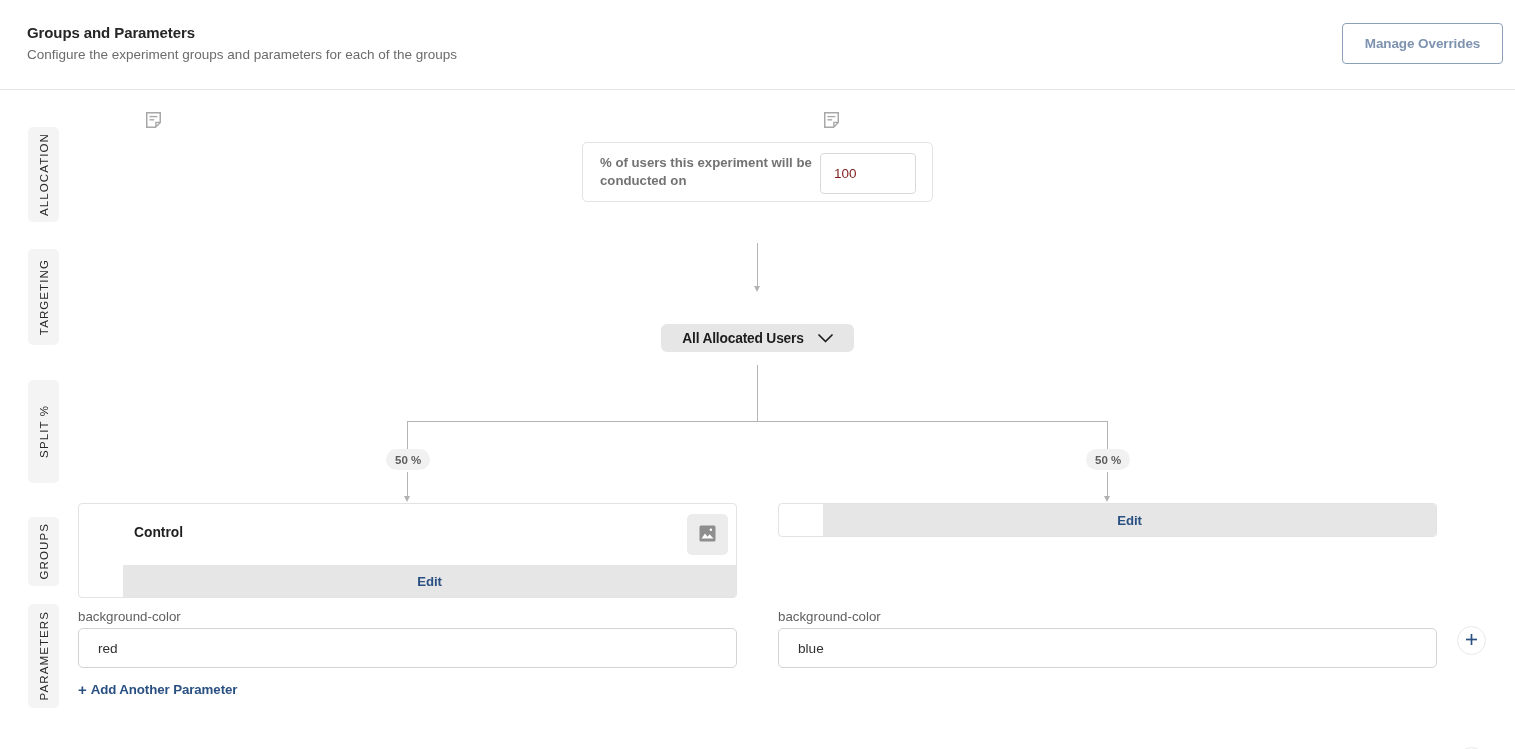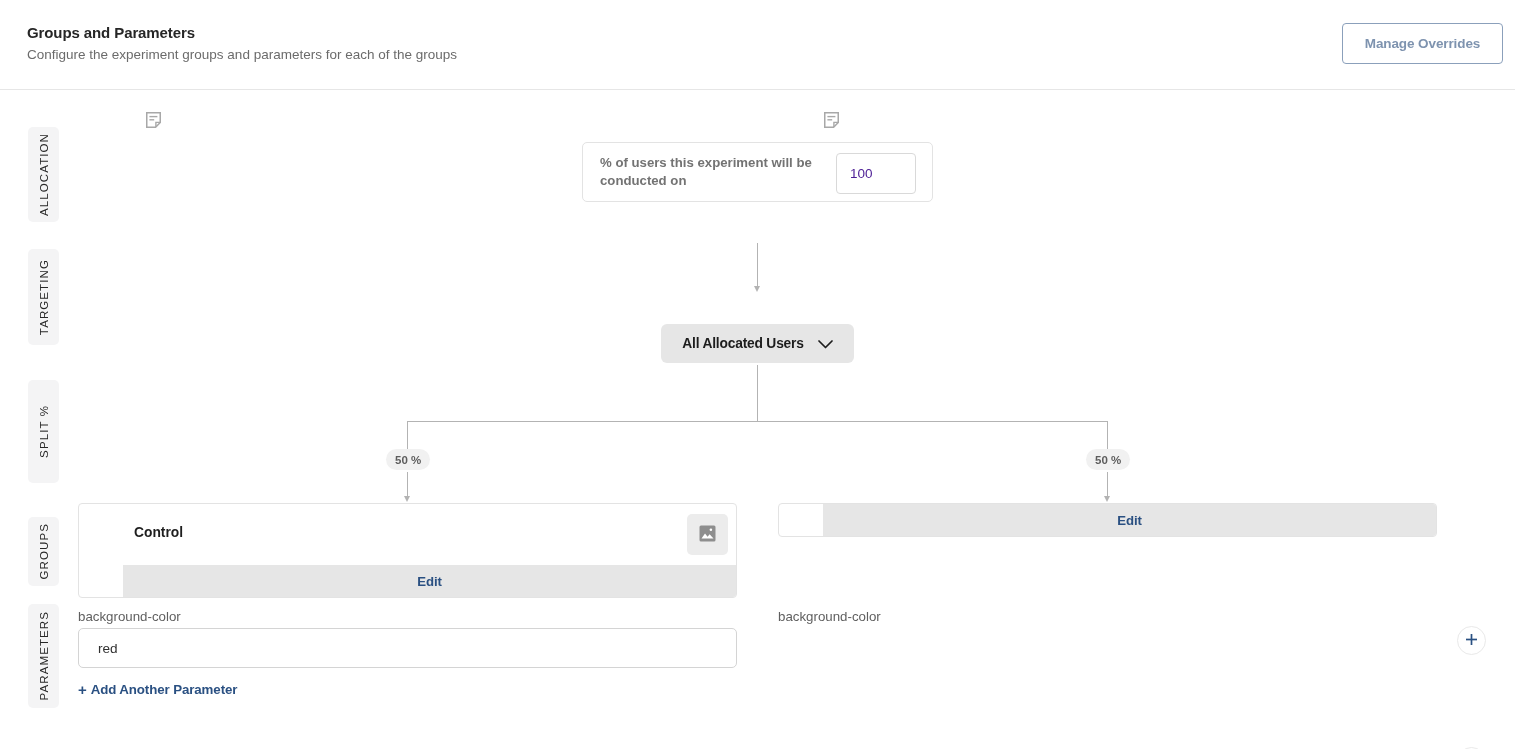--- a/index.html
+++ b/index.html
@@ -100,28 +100,28 @@
     width: 225px;
     font-size: 13.2px;
     font-weight: bold;
     color: #737373;
     line-height: 18px;
   }
   .allocation-input {
     position: absolute;
     right: 16px;
     top: 10px;
-    width: 80px;
+    width: 96px;
     height: 41px;
     border: 1px solid #d9d9d9;
     border-radius: 4px;
     background: #ffffff;
     padding: 0 13px;
     font-size: 13.5px;
-    color: #4c1d95;
+    color: #7f1d1d;
     font-family: "Liberation Sans", sans-serif;
     outline: none;
   }
 
   
   .vline {
     position: absolute;
     width: 1px;
     background: #b3b3b3;
   }
@@ -167,21 +167,21 @@
   }
   .pct-left  { left: 386px; }
   .pct-right { left: 1086px; }
 
   
   .targeting-dropdown {
     position: absolute;
     left: 661px;
     top: 234px;
     width: 193px;
-    height: 39px;
+    height: 28px;
     background: #e6e6e6;
     border: none;
     border-radius: 6px;
     display: flex;
     align-items: center;
     justify-content: center;
     gap: 14px;
     cursor: pointer;
     font-family: "Liberation Sans", sans-serif;
     text-align: right;
@@ -408,20 +408,21 @@
     <div class="param-label">background-color</div>
     <input class="param-input" type="text" value="red" style="">
     <div class="add-param-link">
       <span class="plus-glyph">+</span>
       <span>Add Another Parameter</span>
     </div>
   </div>
 
   <div class="param-col param-col-right">
     <div class="param-label">background-color</div>
+    <input class="param-input" type="text" value="blue" style="">
   </div>
 
   <button class="circle-btn circle-add">
     <span>
       <svg width="13" height="13" viewBox="0 0 13 13" aria-hidden="true">
         <line x1="6.5" y1="1" x2="6.5" y2="12" stroke="#2a5082" stroke-width="1.7"></line>
         <line x1="1" y1="6.5" x2="12" y2="6.5" stroke="#2a5082" stroke-width="1.7"></line>
       </svg>
     </span>
   </button>

